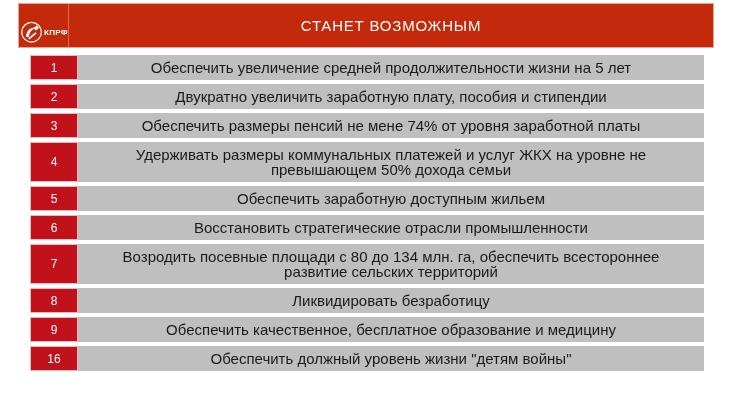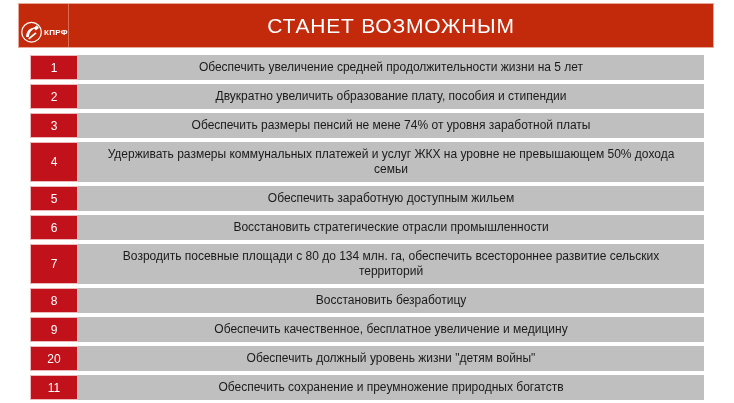--- a/index.html
+++ b/index.html
@@ -64,21 +64,21 @@
     margin-top: 0px;
   }
   .header-title-wrap {
     flex: 1;
     display: flex;
     align-items: center;
     justify-content: center;
   }
   .header-title {
     color: #ffffff;
-    font-size: 21px;
+    font-size: 15px;
     letter-spacing: 0.8px;
     white-space: nowrap;
     text-align: center;
   }
 
   
   #rows {
     position: absolute;
     left: 30px;
     top: 55px;
@@ -100,21 +100,21 @@
     font-size: 12px;
     display: flex;
     align-items: center;
     justify-content: center;
     line-height: 1;
   }
   .row-text {
     flex: 1;
     background: #BFBFBF;
     color: #1a1a1a;
-    font-size: 12px;
+    font-size: 15px;
     line-height: 15px;
     display: flex;
     align-items: center;
     justify-content: center;
     text-align: center;
     padding: 3px 14px;
     box-sizing: border-box;
   }
   .row.h1 { height: 25px; }
   .row.h2 { height: 40px; }
@@ -142,21 +142,21 @@
 
   </div>
 
   <div id="rows">
       <div class="row h1">
         <div class="row-num">1</div>
         <div class="row-text">Обеспечить увеличение средней продолжительности жизни на 5 лет</div>
       </div>
       <div class="row h1">
         <div class="row-num">2</div>
-        <div class="row-text">Двукратно увеличить образование плату, пособия и стипендии</div>
+        <div class="row-text">Двукратно увеличить заработную плату, пособия и стипендии</div>
       </div>
       <div class="row h1">
         <div class="row-num">3</div>
         <div class="row-text">Обеспечить размеры пенсий не мене 74% от уровня заработной платы</div>
       </div>
       <div class="row h2">
         <div class="row-num">4</div>
         <div class="row-text">Удерживать размеры коммунальных платежей и услуг ЖКХ на уровне не превышающем 50% дохода семьи</div>
       </div>
       <div class="row h1">
@@ -166,29 +166,25 @@
       <div class="row h1">
         <div class="row-num">6</div>
         <div class="row-text">Восстановить стратегические отрасли промышленности</div>
       </div>
       <div class="row h2">
         <div class="row-num">7</div>
         <div class="row-text">Возродить посевные площади с 80 до 134 млн. га, обеспечить всестороннее развитие сельских территорий</div>
       </div>
       <div class="row h1">
         <div class="row-num">8</div>
-        <div class="row-text">Восстановить безработицу</div>
+        <div class="row-text">Ликвидировать безработицу</div>
       </div>
       <div class="row h1">
         <div class="row-num">9</div>
-        <div class="row-text">Обеспечить качественное, бесплатное увеличение и медицину</div>
+        <div class="row-text">Обеспечить качественное, бесплатное образование и медицину</div>
       </div>
       <div class="row h1">
-        <div class="row-num">20</div>
+        <div class="row-num">16</div>
         <div class="row-text">Обеспечить должный уровень жизни "детям войны"</div>
-      </div>
-      <div class="row h1">
-        <div class="row-num">11</div>
-        <div class="row-text">Обеспечить сохранение и преумножение природных богатств</div>
       </div>
     </div>
 
 </div>
 
 </body></html>

